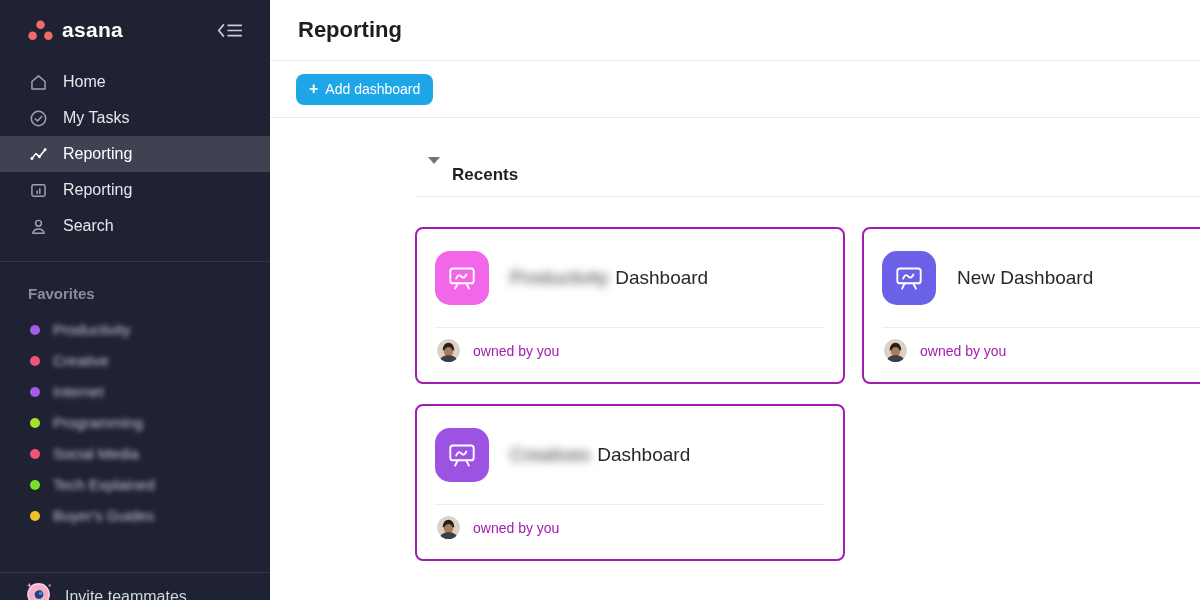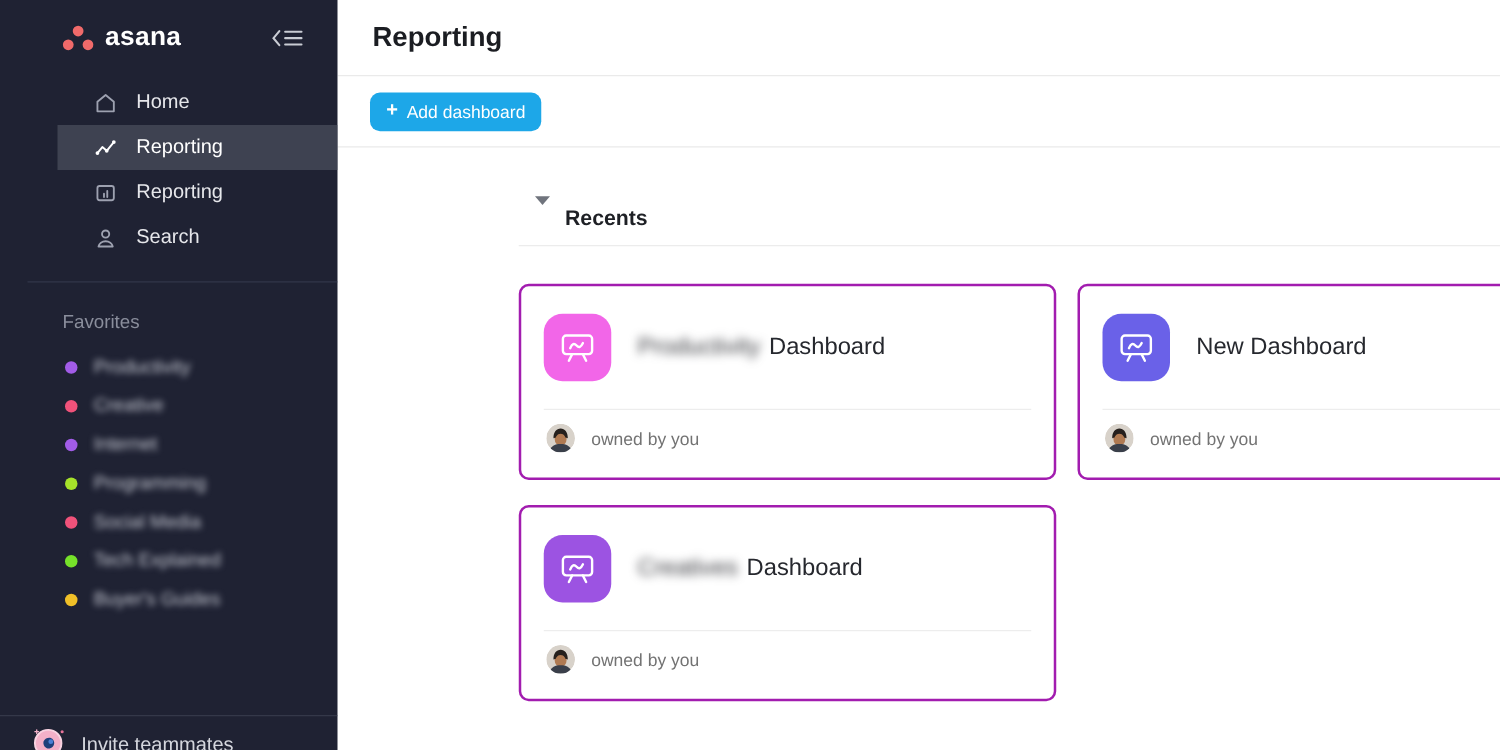--- a/index.html
+++ b/index.html
@@ -1,36 +1,36 @@
 <!DOCTYPE html>
 <html><head>
 <meta charset="utf-8">
 <style>
   * { margin:0; padding:0; box-sizing:border-box; }
   html,body { width:1200px; height:600px; overflow:hidden; background:#fff;
               font-family:"Liberation Sans", sans-serif; }
   .app { display:flex; width:1200px; height:600px; }
 
   
-  .sidebar { width:270px; min-width:270px; background:#1f2233; position:relative; overflow:hidden;padding-left:22px; }
+  .sidebar { width:270px; min-width:270px; background:#1f2233; position:relative; overflow:hidden; }
   .logo-row { height:50px; display:flex; align-items:center; justify-content:space-between;
               padding:10px 26px 0 28px; }
   .logo { display:flex; align-items:center; gap:9px; }
   .logo-word { color:#fff; font-size:21px; font-weight:700; letter-spacing:.3px; }
   .collapse-btn { cursor:pointer; display:flex; align-items:center; }
 
-  .nav { margin-top:14px;margin-left:24px; }
+  .nav { margin-top:14px; }
   .nav-item { height:36px; display:flex; align-items:center; gap:14px; padding:0 28px;
               font-size:16px; color:#e6e7eb; cursor:pointer; }
   .nav-item svg { width:21px; height:21px; color:#9da1b0; flex-shrink:0; }
   .nav-item.selected { background:#3e4251; color:#fff; }
   .nav-item.selected svg { color:#fff; }
 
   .sidebar-divider { border-top:1px solid #32364a; margin-top:17px; }
-  .fav-title { padding:23px 28px 12px; font-size:15px; color:#8a8e9c; }
+  .fav-title { padding:23px 28px 12px; font-size:15px; color:#8a8e9c;font-weight:bold; }
   .fav-item { height:31px; display:flex; align-items:center; gap:13px; padding:0 28px 0 30px;
               font-size:15px; cursor:pointer; }
   .fav-dot { width:10px; height:10px; border-radius:50%; flex-shrink:0; }
   .fav-label { color:#c2c5cf; filter:blur(2.6px); }
 
   .sidebar-footer { position:absolute; left:0; right:0; top:572px; border-top:1px solid #343849;
                     padding:5px 0 0 26px; display:flex; align-items:flex-start; gap:12px; cursor:pointer; }
   .invite-icon { width:27px; height:27px; margin-top:3px; flex-shrink:0; }
   .invite-label { font-size:16px; color:#d4d6dd; margin-top:10px; }
 
@@ -67,21 +67,21 @@
   .card-top { height:98px; display:flex; align-items:center; padding:0 18px; gap:21px; }
   .card-icon { width:54px; height:54px; border-radius:15px; display:flex; align-items:center;
                justify-content:center; flex-shrink:0; }
   .card-icon svg { width:34px; height:34px; }
   .card-title { font-size:19px; color:#26282e; font-weight:500; display:flex; gap:7px; }
   .title-prefix { filter:blur(4px); color:#3a3b40; }
   .title-prefix:empty { display:none; }
   .card-divider { border-top:1px solid #ededed; margin:0 18px; }
   .owner-row { display:flex; align-items:center; gap:13px; padding:11px 0 0 20px; }
   .avatar { width:23px; height:23px; border-radius:50%; overflow:hidden; flex-shrink:0; }
-  .owner-label { font-size:14px; color:#737373; }
+  .owner-label { font-size:14px; color:#a21caf; }
 </style>
 </head>
 <body>
 
 <div class="app">
 
   <div class="sidebar">
     <div class="logo-row">
       <div class="logo">
         <svg width="25" height="21" viewBox="0 0 25 21">
@@ -98,20 +98,27 @@
         </svg>
       </div>
     </div>
 
     <div class="nav">
       <div class="nav-item">
         <svg viewBox="0 0 24 24" fill="none" stroke="currentColor" stroke-width="1.7" stroke-linejoin="round">
             <path d="M4.5 10.8 L12 4.5 L19.5 10.8 V19.5 H4.5 Z"></path>
           </svg>
         <span>Home</span>
+      </div>
+      <div class="nav-item">
+        <svg viewBox="0 0 24 24" fill="none" stroke="currentColor" stroke-width="1.7" stroke-linecap="round" stroke-linejoin="round">
+            <circle cx="12" cy="12" r="8.2"></circle>
+            <path d="M8.3 12.2 l2.6 2.6 l4.8 -5.2"></path>
+          </svg>
+        <span>My Tasks</span>
       </div>
       <div class="nav-item selected">
         <svg viewBox="0 0 24 24" fill="none" stroke="currentColor" stroke-width="1.8" stroke-linecap="round" stroke-linejoin="round">
             <path d="M4.5 16.5 L9 11 L13 14.5 L19.5 6.5"></path>
             <circle cx="4.5" cy="16.5" r="1.7" fill="currentColor" stroke="none"></circle>
             <circle cx="13" cy="14.5" r="1.7" fill="currentColor" stroke="none"></circle>
             <circle cx="19.5" cy="6.5" r="1.7" fill="currentColor" stroke="none"></circle>
           </svg>
         <span>Reporting</span>
       </div>

